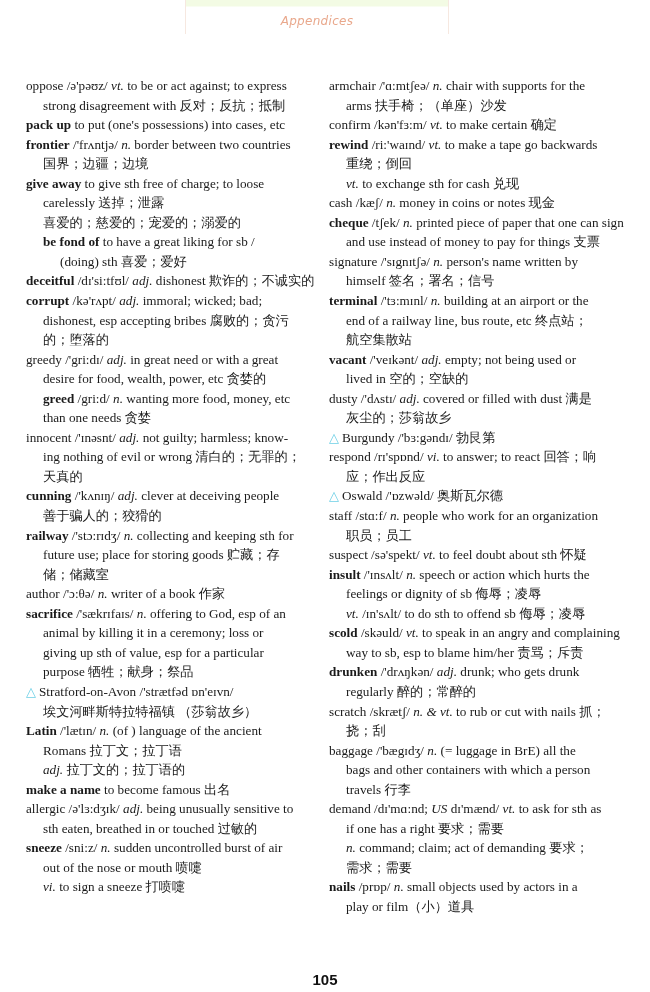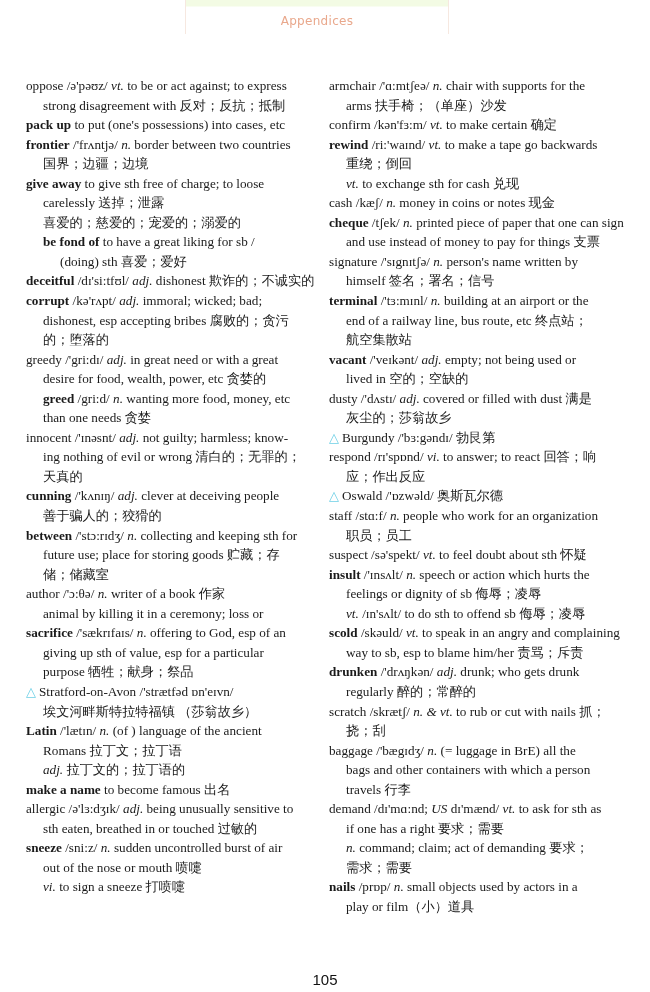--- a/index.html
+++ b/index.html
@@ -7,35 +7,35 @@
     width: 650px; height: 992px; background: #ffffff; position: relative; overflow: hidden;
     font-family: "Liberation Serif", "DejaVu Serif", serif; color: #1a1a1a;
   }
   .header-band {
     position: absolute; left: 185px; top: 0; width: 262px; height: 34px;
     border-left: 1px solid #f6e8e0; border-right: 1px solid #f6e8e0;
     background: linear-gradient(#f3fbe4 0, #f3fbe4 6px, #ffffff 7px);
   }
   .header-title {
     position: absolute; left: 0; right: 0; top: 14px; text-align: center;
-    font-family: "DejaVu Sans", sans-serif; font-size: 12px;
+    font-family: "DejaVu Sans", sans-serif; font-style: italic; font-size: 12px;
     color: #e9a88c; letter-spacing: 0.3px;
   }
   .col { position: absolute; top: 76px; }
   .col-left { left: 26px; width: 295px; }
   .col-right { left: 329px; width: 300px; }
   .line { font-size: 13.2px; line-height: 19.55px; white-space: nowrap; }
   .i1 { padding-left: 17px; }
   .i2 { padding-left: 34px; }
   .hw { font-weight: bold; }
   .it { font-style: italic; }
   .tri { color: #6fd0e6; font-family: "DejaVu Sans", sans-serif; font-size: 13px; margin-right: 3px; }
   .page-num {
     position: absolute; left: 0; right: 0; top: 971px; text-align: center;
-    font-family: "Liberation Sans", sans-serif; font-weight: normal; font-size: 15px; color: #111;
+    font-family: "Liberation Sans", sans-serif; font-weight: bold; font-size: 15px; color: #111;
   }
 </style>
 </head>
 <body>
 
 <div class="header-band">
   <div class="header-title">Appendices</div>
 </div>
 
 <div class="col col-left" id="col-left">
@@ -55,26 +55,26 @@
     <div class="line i1"><span>的；堕落的</span></div>
     <div class="line"><span>greedy /'gri:dɪ/ </span><span class="it">adj.</span><span> in great need or with a great</span></div>
     <div class="line i1"><span>desire for food, wealth, power, etc 贪婪的</span></div>
     <div class="line i1"><span class="hw">greed</span><span> /gri:d/ </span><span class="it">n.</span><span> wanting more food, money, etc</span></div>
     <div class="line i1"><span>than one needs 贪婪</span></div>
     <div class="line"><span>innocent /'ɪnəsnt/ </span><span class="it">adj.</span><span> not guilty; harmless; know-</span></div>
     <div class="line i1"><span>ing nothing of evil or wrong 清白的；无罪的；</span></div>
     <div class="line i1"><span>天真的</span></div>
     <div class="line"><span class="hw">cunning</span><span> /'kʌnɪŋ/ </span><span class="it">adj.</span><span> clever at deceiving people</span></div>
     <div class="line i1"><span>善于骗人的；狡猾的</span></div>
-    <div class="line"><span class="hw">between</span><span> /'stɔ:rɪdʒ/ </span><span class="it">n.</span><span> collecting and keeping sth for</span></div>
+    <div class="line"><span class="hw">railway</span><span> /'stɔ:rɪdʒ/ </span><span class="it">n.</span><span> collecting and keeping sth for</span></div>
     <div class="line i1"><span>future use; place for storing goods 贮藏；存</span></div>
     <div class="line i1"><span>储；储藏室</span></div>
     <div class="line"><span>author /'ɔ:θə/ </span><span class="it">n.</span><span> writer of a book 作家</span></div>
+    <div class="line"><span class="hw">sacrifice</span><span> /'sækrɪfaɪs/ </span><span class="it">n.</span><span> offering to God, esp of an</span></div>
     <div class="line i1"><span>animal by killing it in a ceremony; loss or</span></div>
-    <div class="line"><span class="hw">sacrifice</span><span> /'sækrɪfaɪs/ </span><span class="it">n.</span><span> offering to God, esp of an</span></div>
     <div class="line i1"><span>giving up sth of value, esp for a particular</span></div>
     <div class="line i1"><span>purpose 牺牲；献身；祭品</span></div>
     <div class="line"><span class="tri">△</span><span>Stratford-on-Avon /'strætfəd ɒn'eɪvn/</span></div>
     <div class="line i1"><span>埃文河畔斯特拉特福镇 （莎翁故乡）</span></div>
     <div class="line"><span class="hw">Latin</span><span> /'lætɪn/ </span><span class="it">n.</span><span> (of ) language of the ancient</span></div>
     <div class="line i1"><span>Romans 拉丁文；拉丁语</span></div>
     <div class="line i1"><span class="it">adj.</span><span> 拉丁文的；拉丁语的</span></div>
     <div class="line"><span class="hw">make a name</span><span>  to become famous 出名</span></div>
     <div class="line"><span>allergic /ə'lɜ:dʒɪk/ </span><span class="it">adj.</span><span> being unusually sensitive to</span></div>
     <div class="line i1"><span>sth eaten, breathed in or touched 过敏的</span></div>

